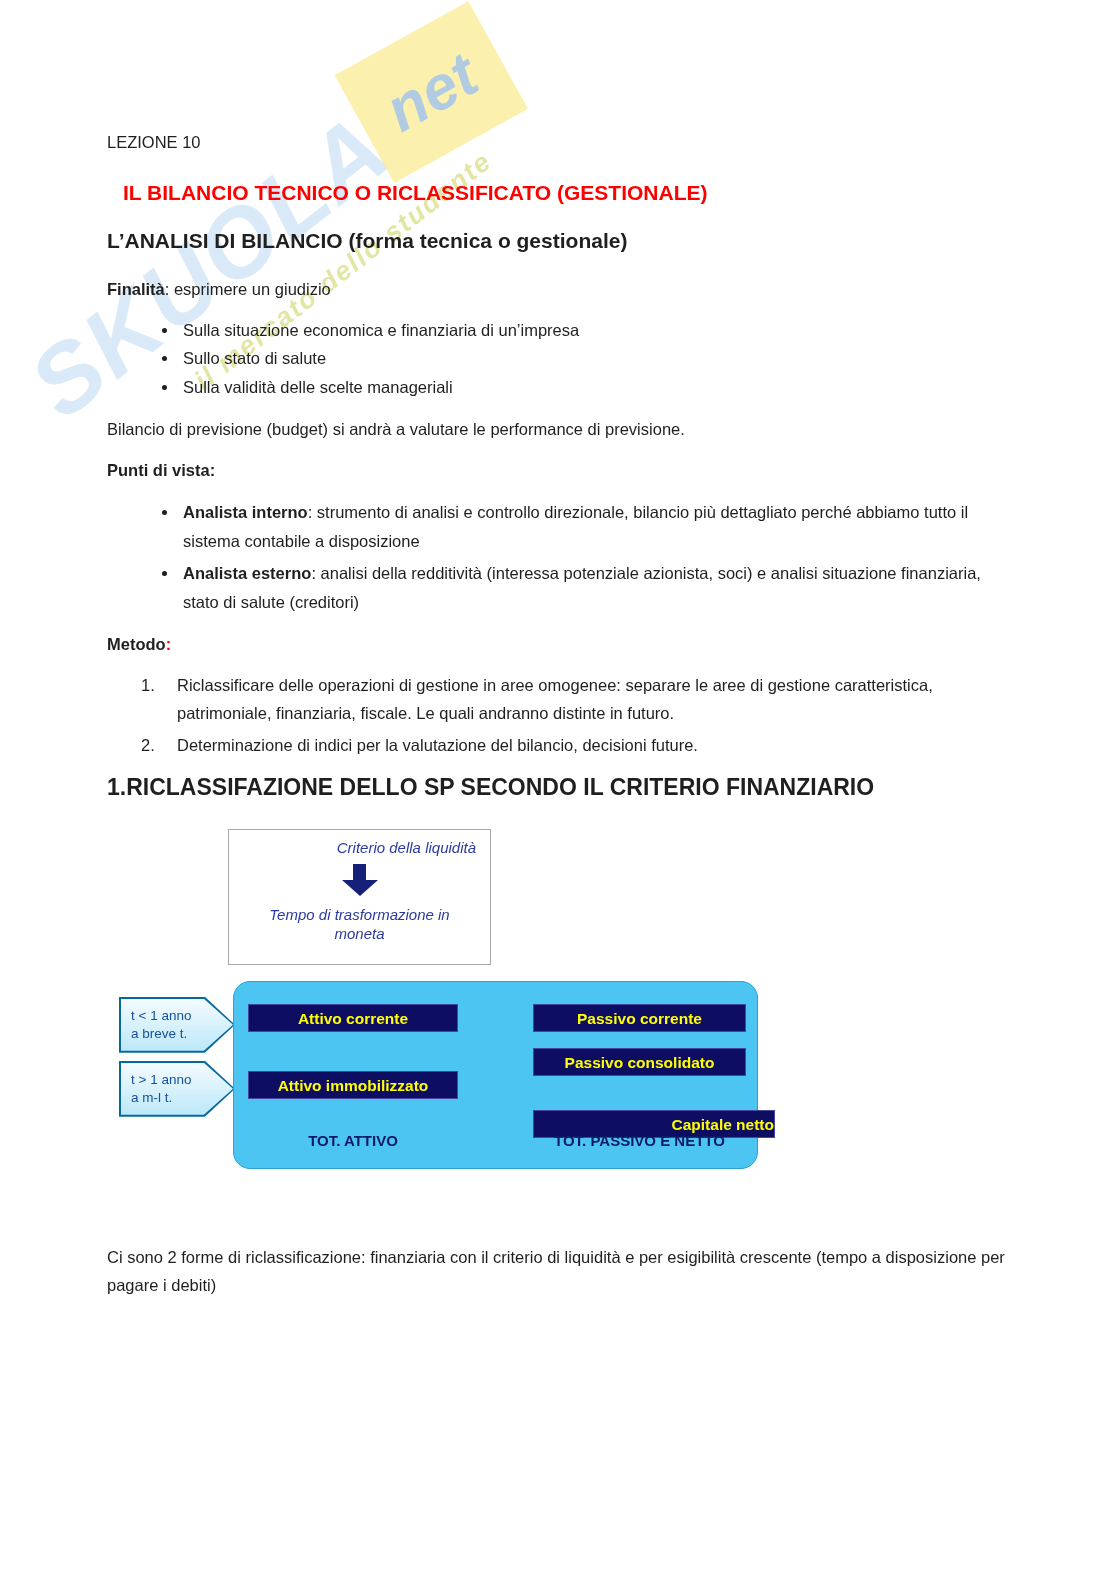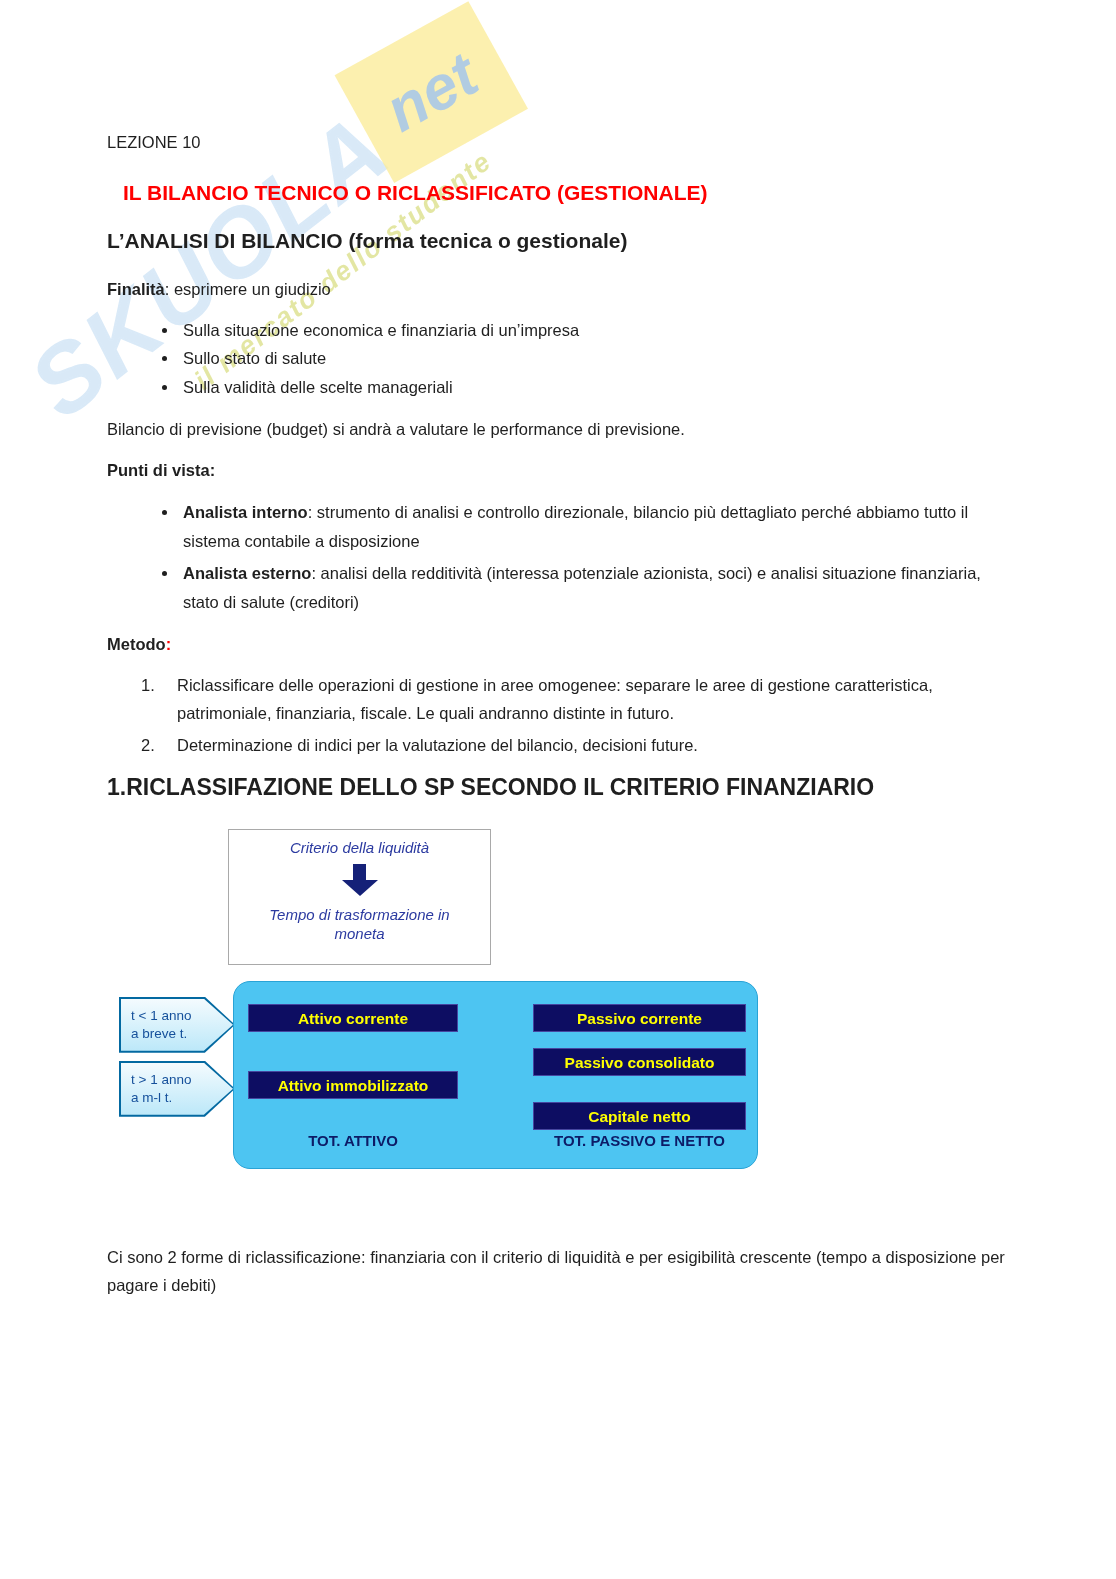--- a/index.html
+++ b/index.html
@@ -70,21 +70,21 @@
   .section-title{font-size:23px;font-weight:bold;margin:6px 0 28px 0;}
 
   
   .diagram{position:relative;height:362px;margin:0 0 52px 0;}
   .crit-box{
     position:absolute;top:0;height:136px;background:#fff;
     border:1px solid #a9a9a9;text-align:center;padding:9px 14px 0 14px;
   }
   .crit-left{left:121px;width:263px;}
   .crit-right{left:390px;width:281px;}
-  .crit-title{font-size:15px;font-style:italic;color:var(--crit-blue);}
+  .crit-title{font-size:15px;font-style:italic;color:var(--crit-blue);text-align:right;}
   .crit-result{font-size:15px;font-style:italic;color:var(--crit-blue);line-height:1.3;padding:0 6px;}
   .crit-left .crit-result{padding:0 20px;}
   .down-arrow{width:36px;margin:8px auto 9px auto;}
   .arrow-shaft{display:block;width:13px;height:16px;background:var(--arrow);margin:0 auto;}
   .arrow-head{
     display:block;width:0;height:0;margin:0 auto;
     border-left:18px solid transparent;border-right:18px solid transparent;
     border-top:16px solid var(--arrow);
   }
 
@@ -109,21 +109,21 @@
   }
   .navy-box{
     position:absolute;height:28px;line-height:27px;text-align:center;
     background:var(--navy);color:var(--box-text);
     font-size:15.5px;font-weight:bold;border:1px solid #4646a0;
   }
   .box-ac{left:14px;top:22px;width:210px;}
   .box-ai{left:14px;top:89px;width:210px;}
   .box-pc{left:299px;top:22px;width:213px;}
   .box-pcons{left:299px;top:66px;width:213px;}
-  .box-cn{left:299px;top:120px;width:213px;}
+  .box-cn{left:299px;top:128px;width:242px;text-align:right;}
   .total{
     position:absolute;top:150px;font-size:15px;font-weight:bold;
     color:#0d1b66;text-align:center;
   }
   .total-left{left:14px;width:210px;}
   .total-right{left:299px;width:213px;}
 
   .closing{font-size:16.5px;line-height:1.7;max-width:905px;}
 </style>
 </head>

